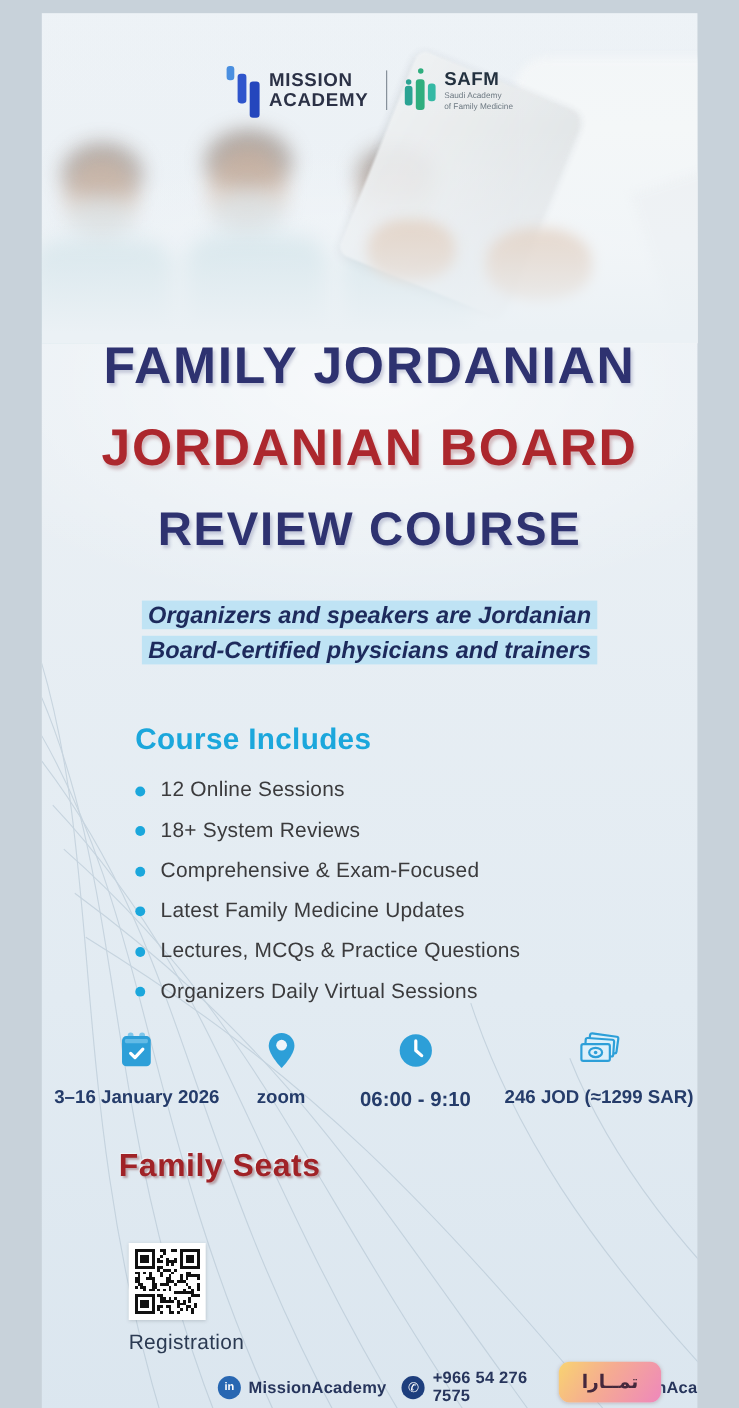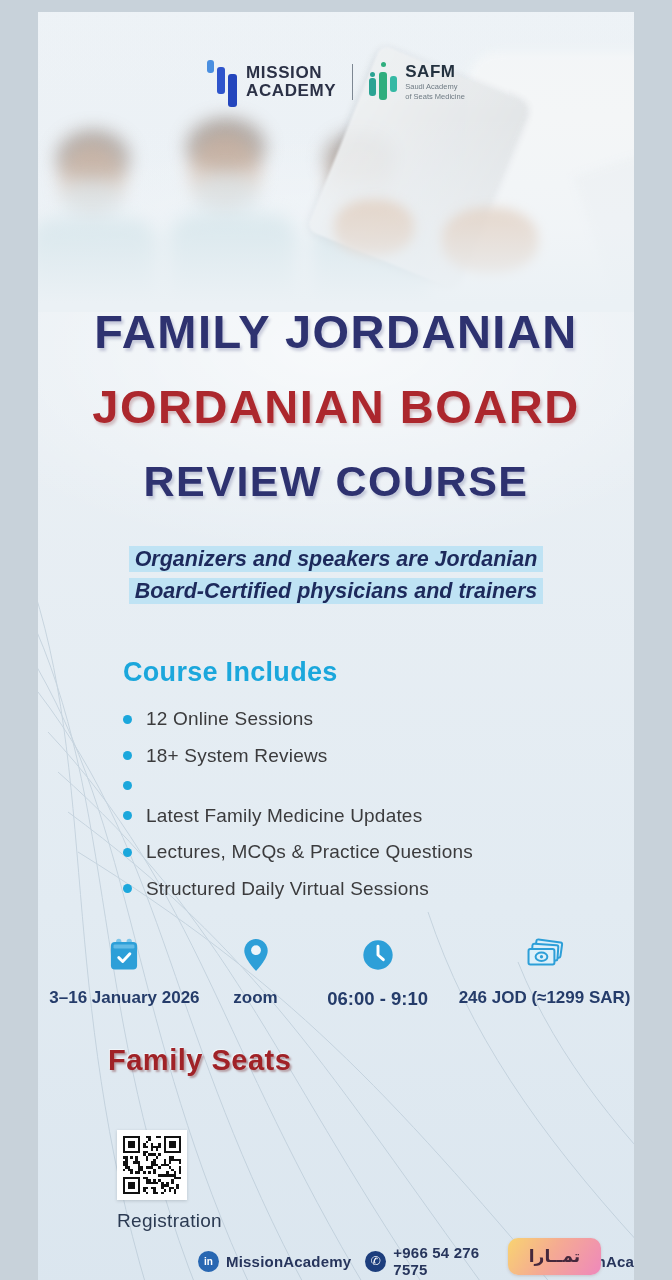--- a/index.html
+++ b/index.html
@@ -160,21 +160,21 @@
       <span class="s-bars">
         <span class="s-d" style="left:1px;top:12px;background:#2aa393;"></span>
         <span class="s-d" style="left:12px;top:2px;background:#2fae7e;"></span>
         <i class="s-b1"></i>
           <i class="s-b2"></i>
           <i class="s-b3"></i>
       </span>
       <span class="safm-text">
         <div class="nm">SAFM</div>
         <div class="sb">Saudi Academy</div>
-        <div class="sb">of Seats Medicine</div>
+        <div class="sb">of Family Medicine</div>
       </span>
     </div>
   </div>
 
   <div class="titles">
     <div class="title-line t1">
       <div class="bar-left"></div>
       <span>FAMILY JORDANIAN</span>
     </div>
     <div class="title-line t2">
@@ -197,32 +197,33 @@
       <li>
           <span class="dot"></span>
           <span>12 Online Sessions</span>
         </li>
       <li>
           <span class="dot"></span>
           <span>18+ System Reviews</span>
         </li>
       <li>
           <span class="dot"></span>
+          <span>Comprehensive &amp; Exam-Focused</span>
         </li>
       <li>
           <span class="dot"></span>
           <span>Latest Family Medicine Updates</span>
         </li>
       <li>
           <span class="dot"></span>
           <span>Lectures, MCQs &amp; Practice Questions</span>
         </li>
       <li>
           <span class="dot"></span>
-          <span>Structured Daily Virtual Sessions</span>
+          <span>Organizers Daily Virtual Sessions</span>
         </li>
     </ul>
   </div>
 
   <div class="details">
     <div class="detail-col dc1">
       <div class="detail-icon">
         <svg width="32" height="34" viewBox="0 0 24 26">
           <rect x="6" y="0.5" width="4" height="5" rx="2" fill="#7ec6ea"></rect>
           <rect x="14" y="0.5" width="4" height="5" rx="2" fill="#7ec6ea"></rect>

